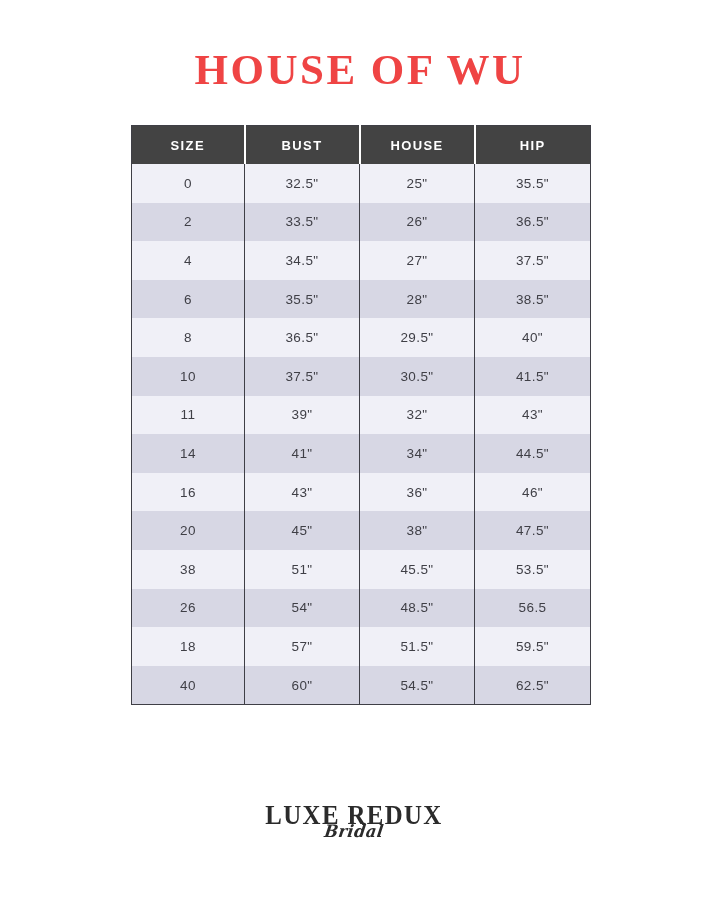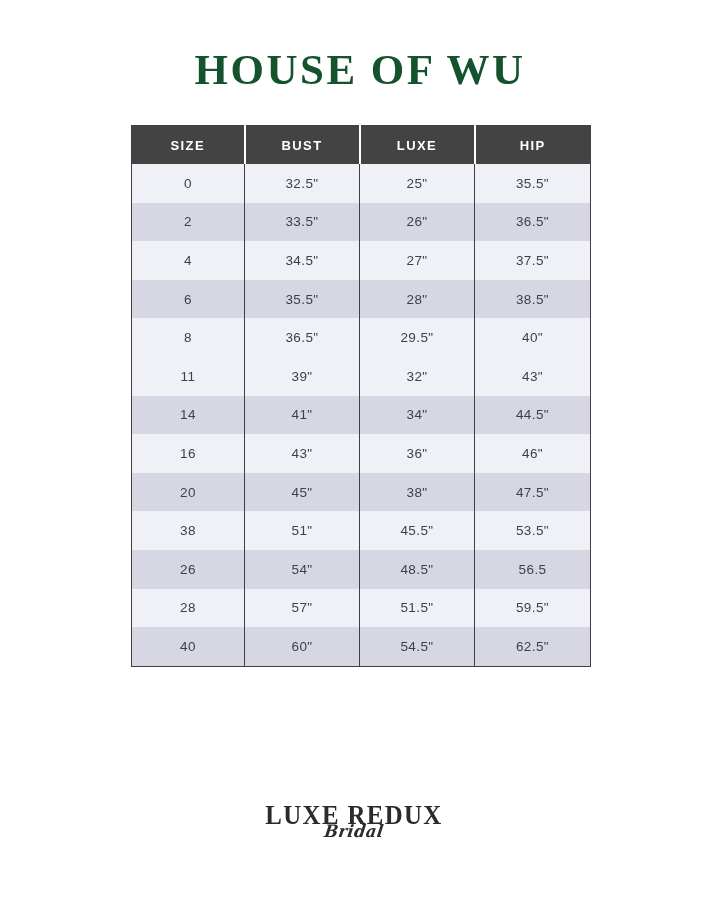--- a/index.html
+++ b/index.html
@@ -25,21 +25,21 @@
   .brand-title {
     position: absolute;
     left: 0;
     top: 48px;
     width: 720px;
     text-align: center;
     font-family: "Liberation Serif", "DejaVu Serif", serif;
     font-size: 43px;
     font-weight: 700;
     letter-spacing: 2.5px;
-    color: #14532d;
+    color: #ef4444;
     line-height: 1;
     white-space: nowrap;
   }
 
   
   .size-table {
     position: absolute;
     left: 131px;
     top: 125px;
     width: 459px;
@@ -129,21 +129,21 @@
     <colgroup>
       <col class="c-size">
       <col class="c-bust">
       <col class="c-waist">
       <col class="c-hip">
     </colgroup>
     <thead>
       <tr>
         <th>SIZE</th>
         <th>BUST</th>
-        <th>LUXE</th>
+        <th>HOUSE</th>
         <th>HIP</th>
       </tr>
     </thead>
     <tbody>
       <tr class="row-light">
         <td>0</td>
         <td>32.5"</td>
         <td>25"</td>
         <td>35.5"</td>
       </tr>
@@ -164,20 +164,26 @@
         <td>35.5"</td>
         <td>28"</td>
         <td>38.5"</td>
       </tr>
       <tr class="row-light">
         <td>8</td>
         <td>36.5"</td>
         <td>29.5"</td>
         <td>40"</td>
       </tr>
+      <tr class="row-dark">
+        <td>10</td>
+        <td>37.5"</td>
+        <td>30.5"</td>
+        <td>41.5"</td>
+      </tr>
       <tr class="row-light">
         <td>11</td>
         <td>39"</td>
         <td>32"</td>
         <td>43"</td>
       </tr>
       <tr class="row-dark">
         <td>14</td>
         <td>41"</td>
         <td>34"</td>
@@ -201,21 +207,21 @@
         <td>45.5"</td>
         <td>53.5"</td>
       </tr>
       <tr class="row-dark">
         <td>26</td>
         <td>54"</td>
         <td>48.5"</td>
         <td>56.5</td>
       </tr>
       <tr class="row-light">
-        <td>28</td>
+        <td>18</td>
         <td>57"</td>
         <td>51.5"</td>
         <td>59.5"</td>
       </tr>
       <tr class="row-dark">
         <td>40</td>
         <td>60"</td>
         <td>54.5"</td>
         <td>62.5"</td>
       </tr>

